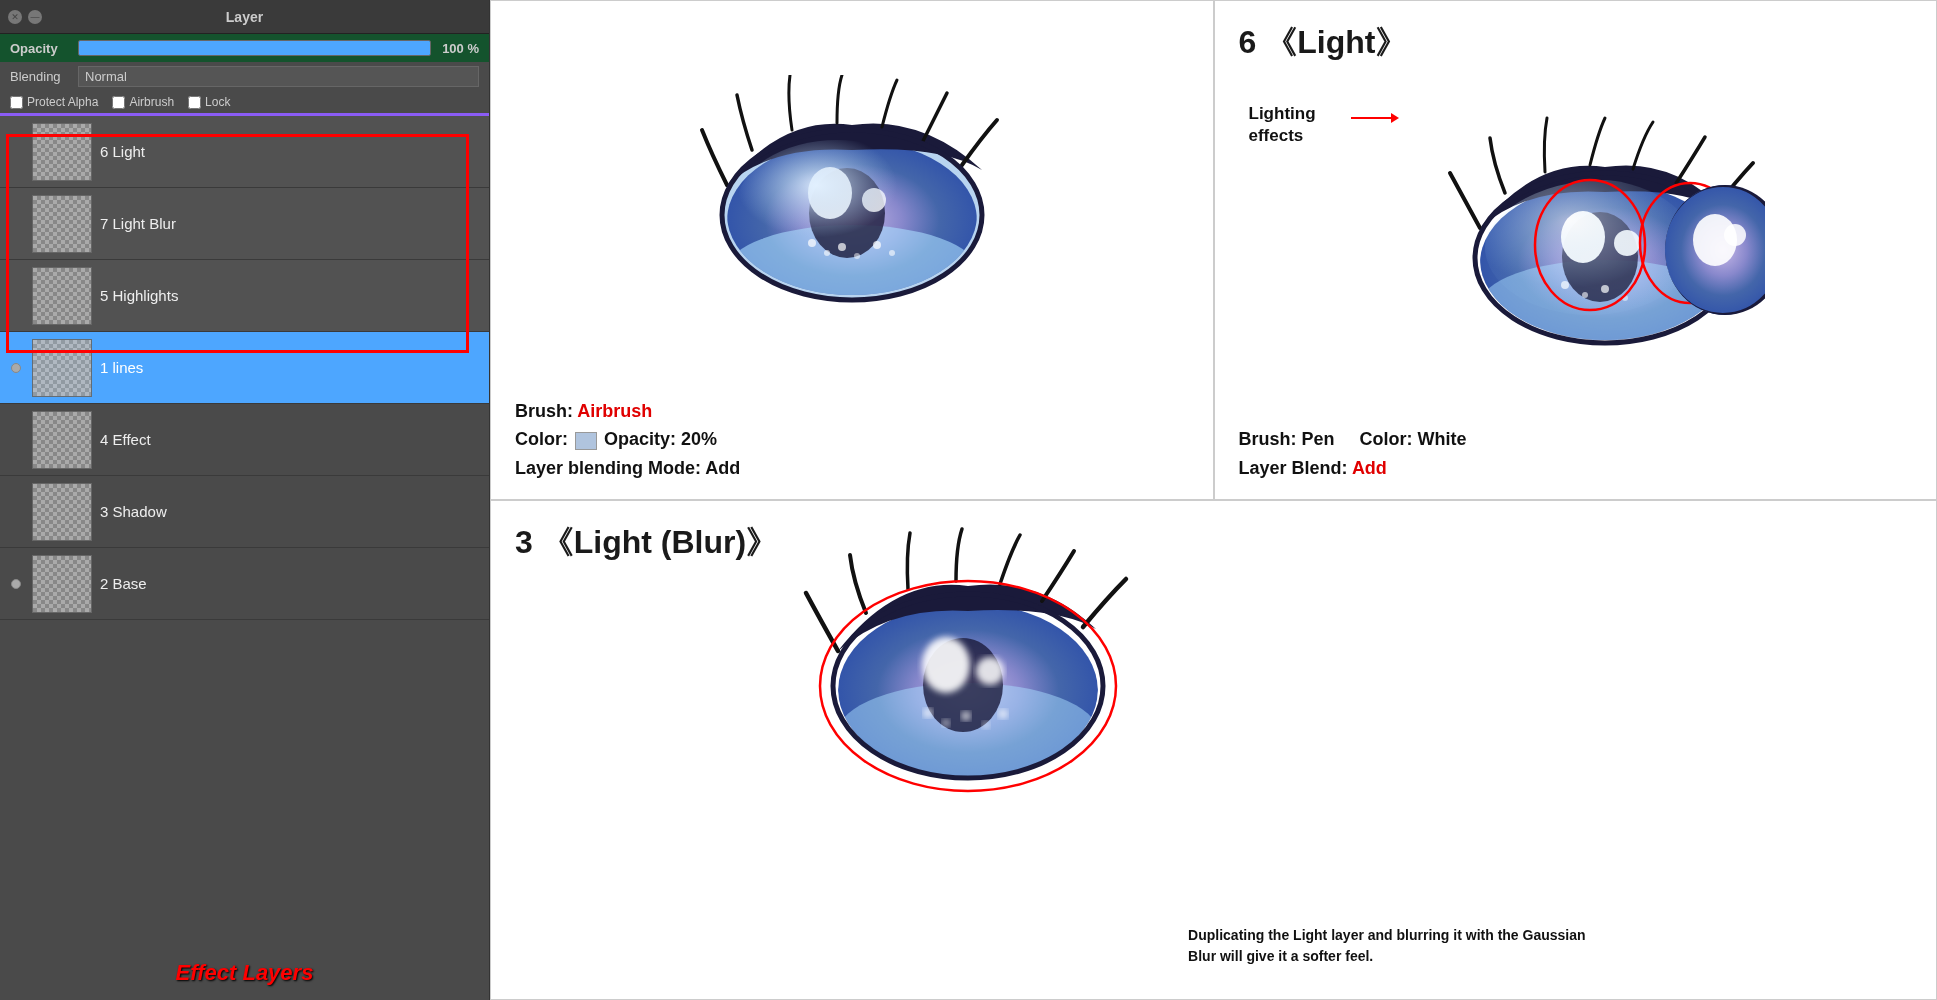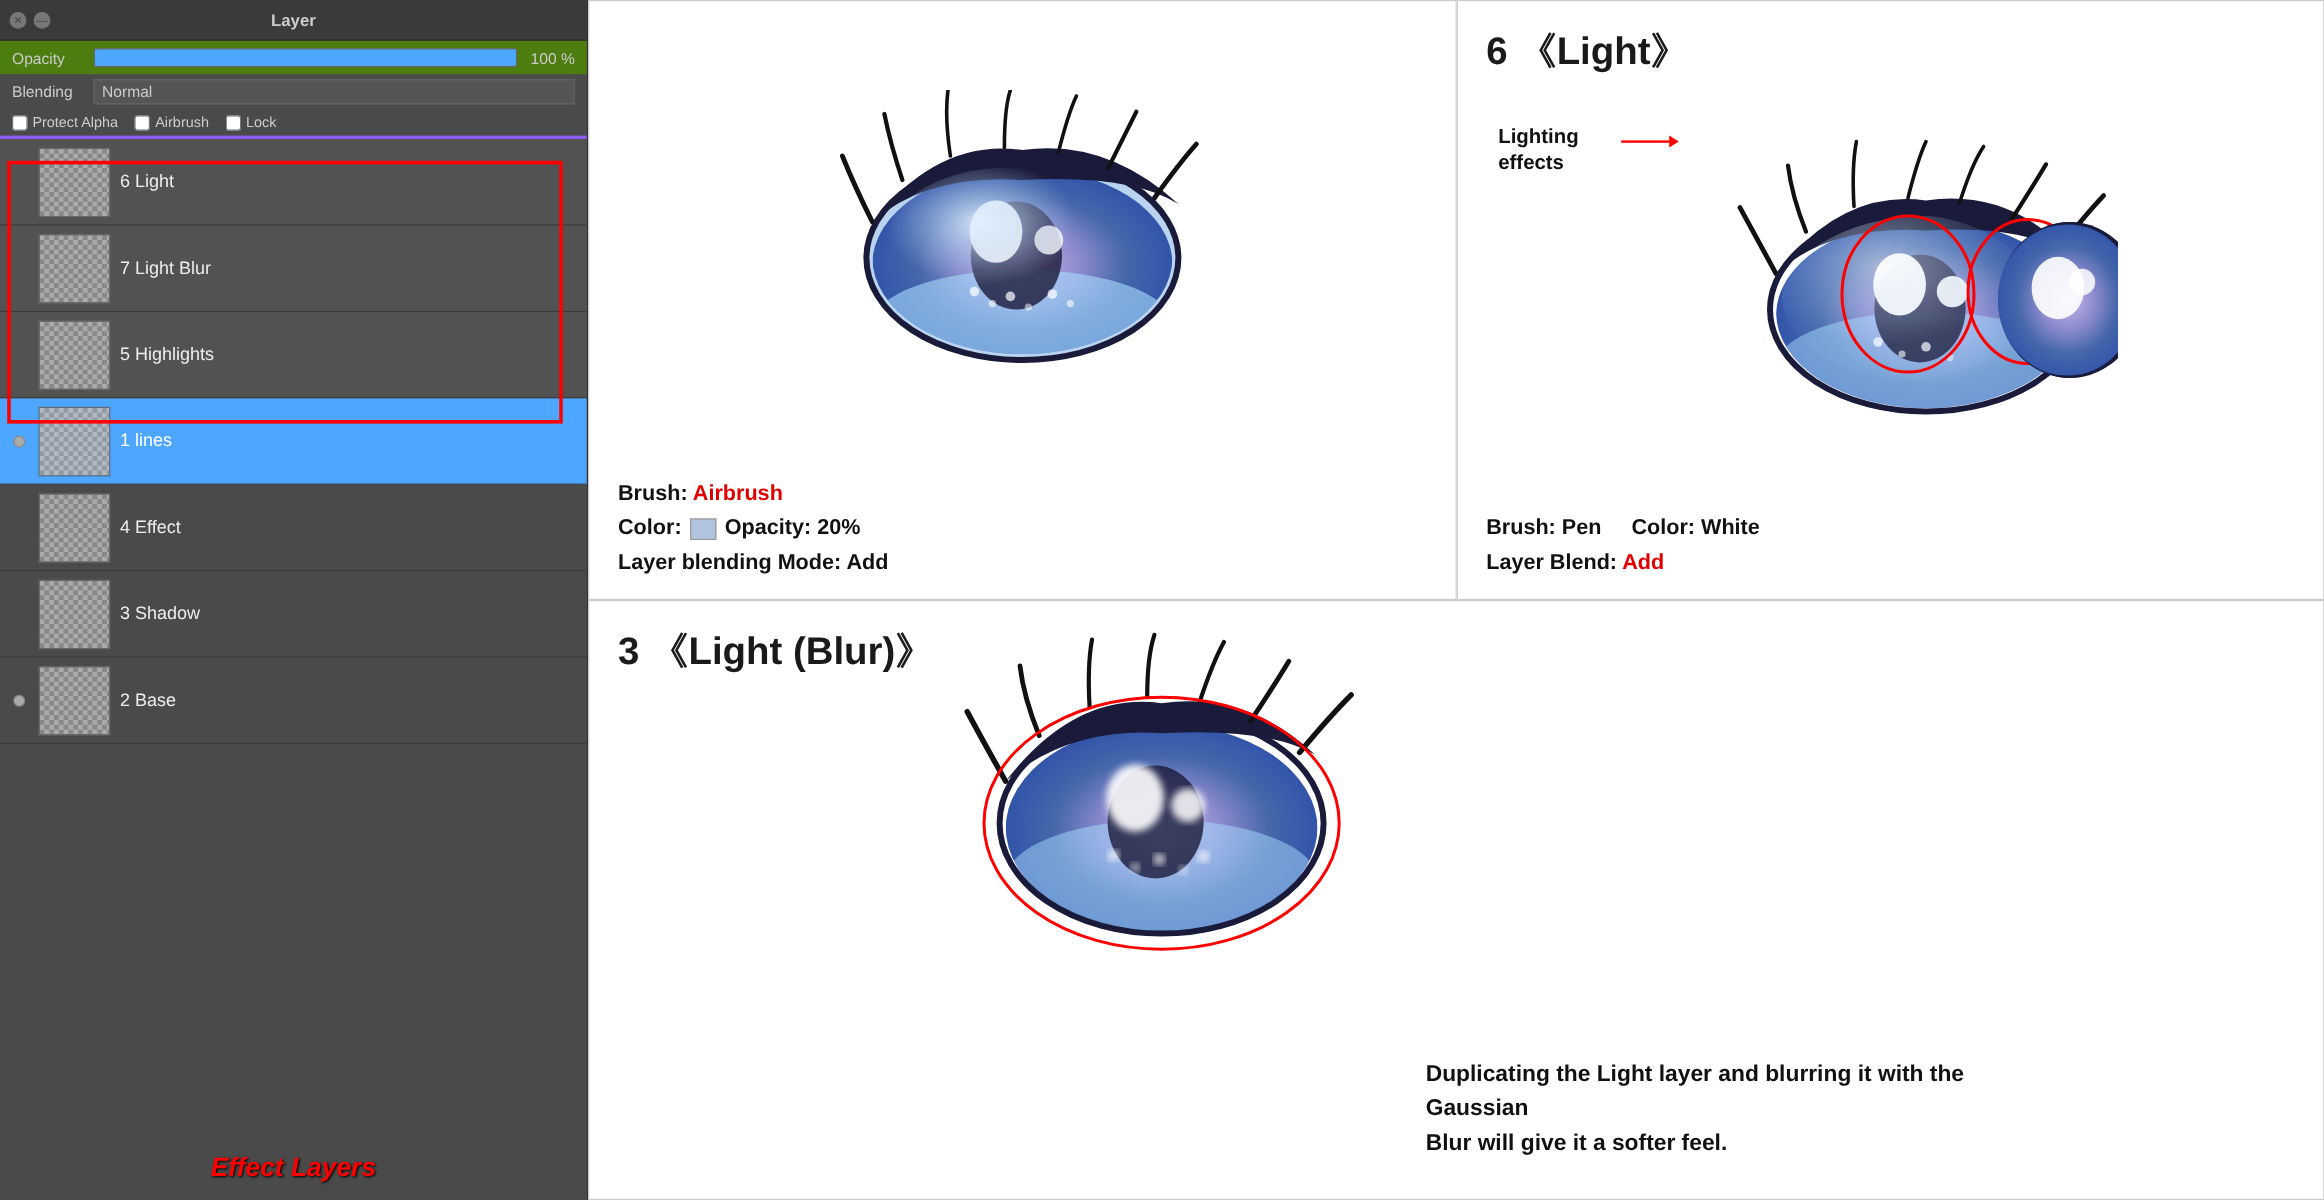--- a/index.html
+++ b/index.html
@@ -50,21 +50,22 @@
       font-size: 14px;
       font-weight: bold;
     }
 
     
     #opacity-row {
       display: flex;
       align-items: center;
       padding: 6px 10px;
       gap: 8px;
-      background: #4d7c0f;
+      background: #14532d;
+      font-weight: bold;
     }
     .row-label {
       color: #ccc;
       font-size: 13px;
       min-width: 60px;
     }
     #opacity-bar-container {
       flex: 1;
       height: 16px;
       background: #2a2a2a;
@@ -266,21 +267,21 @@
       display: inline-block;
       width: 22px;
       height: 18px;
       background: #b0c4de;
       border: 1px solid #999;
       vertical-align: middle;
       margin: 0 2px;
     }
 
     .bottom-text {
-      font-size: 19px;
+      font-size: 14px;
       font-weight: bold;
       color: #111;
       line-height: 1.5;
       max-width: 500px;
       align-self: flex-end;
       padding-bottom: 16px;
     }
     .lighting-text {
       font-size: 17px;
       font-weight: bold;

